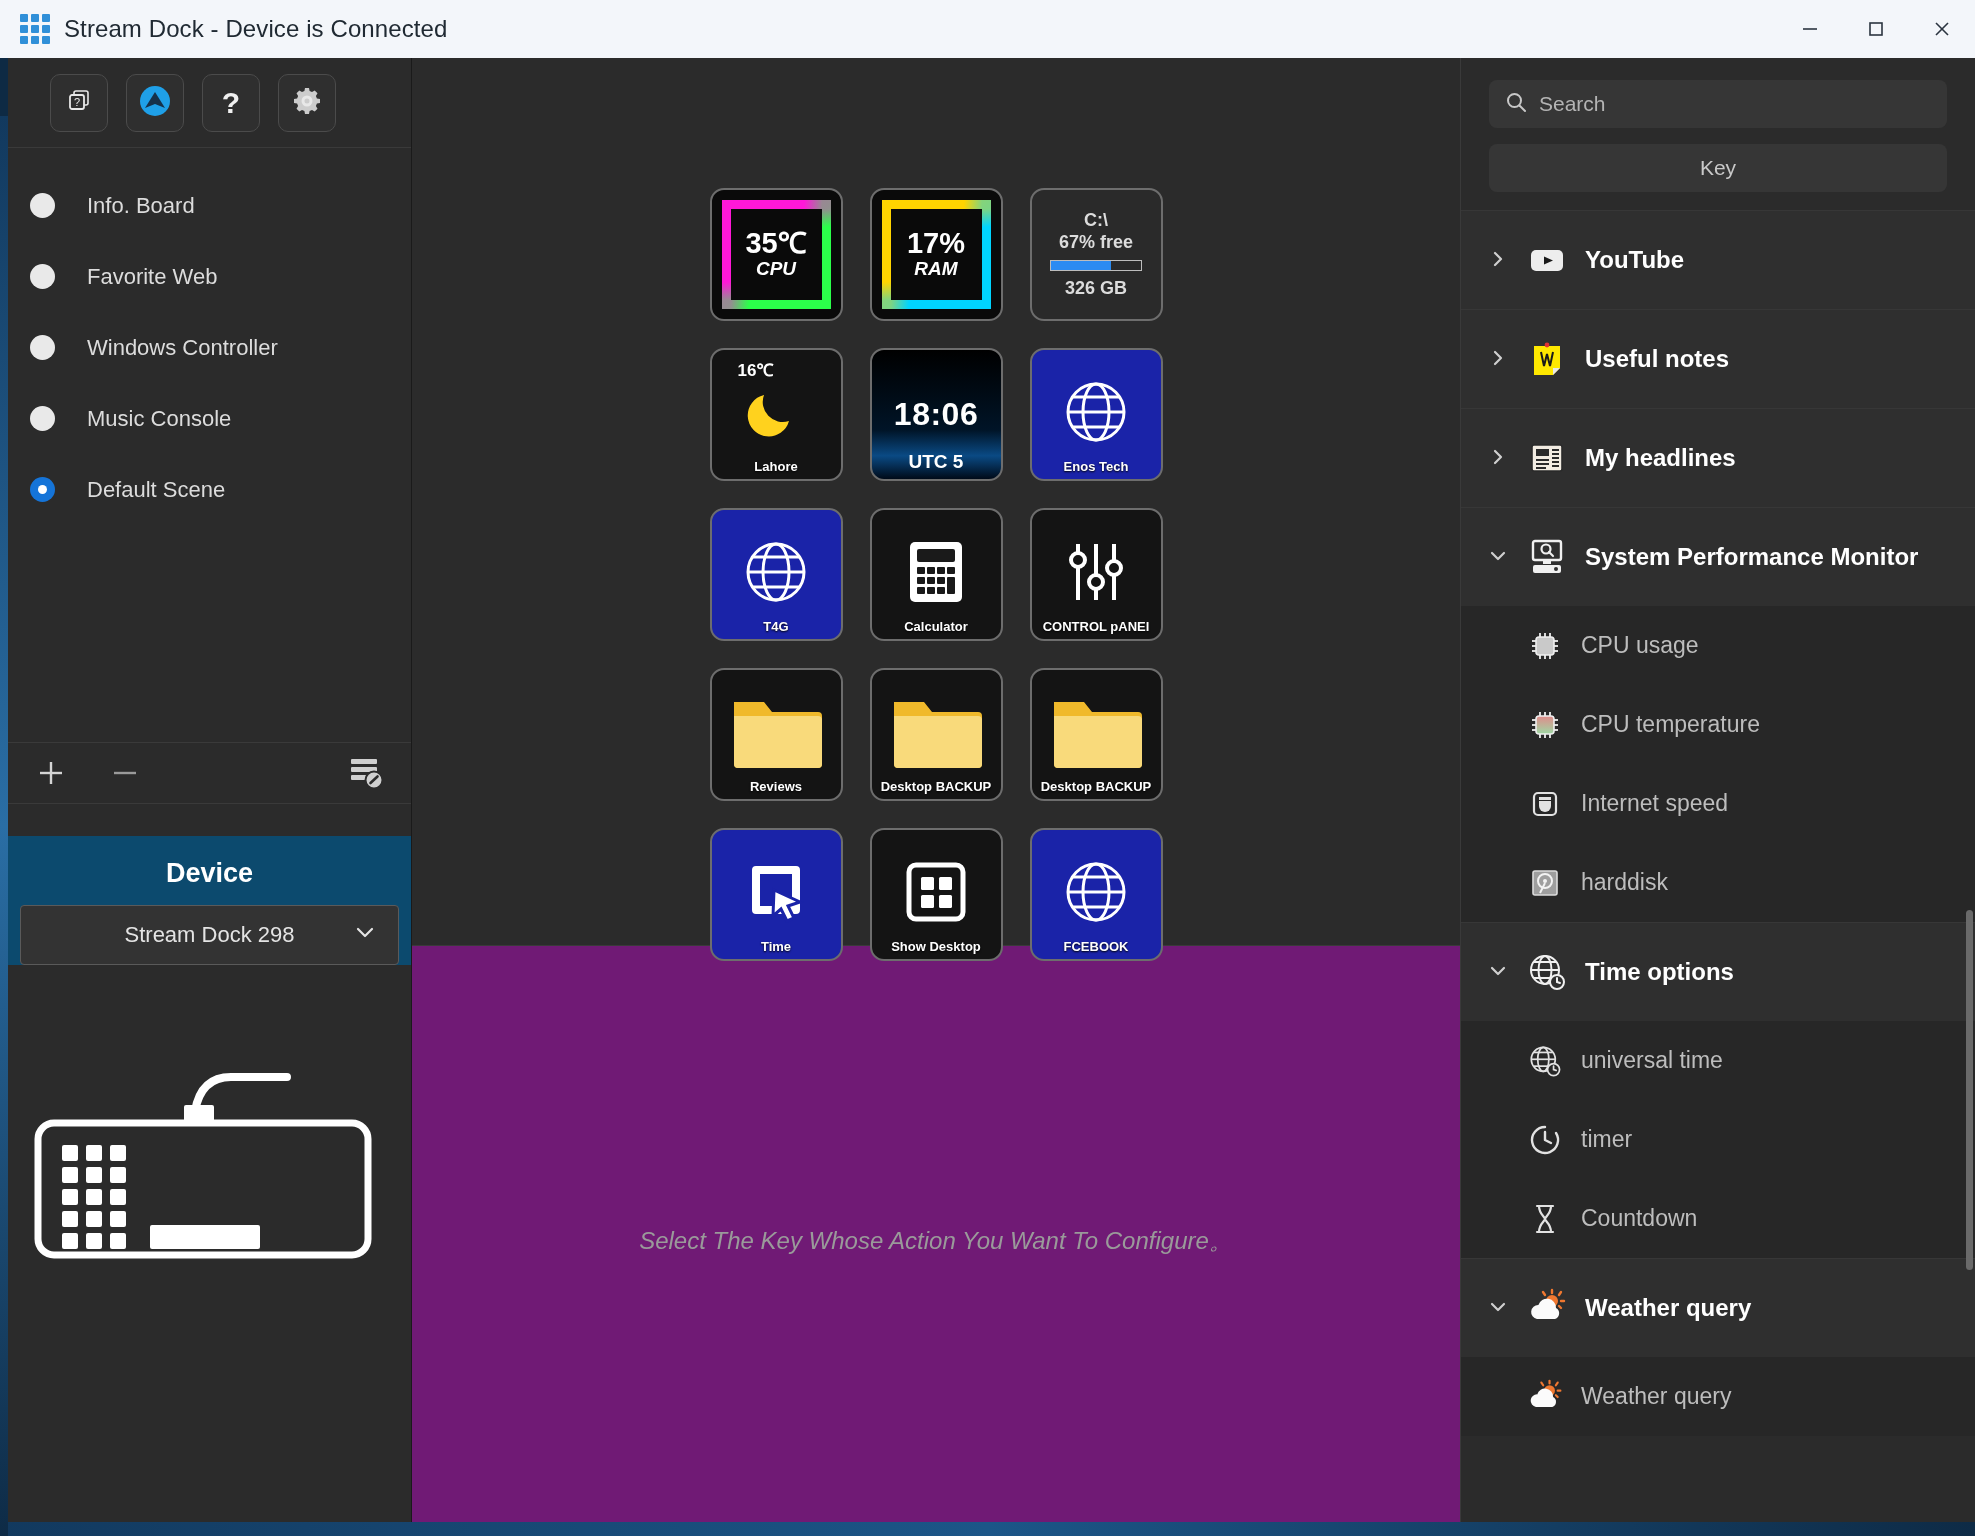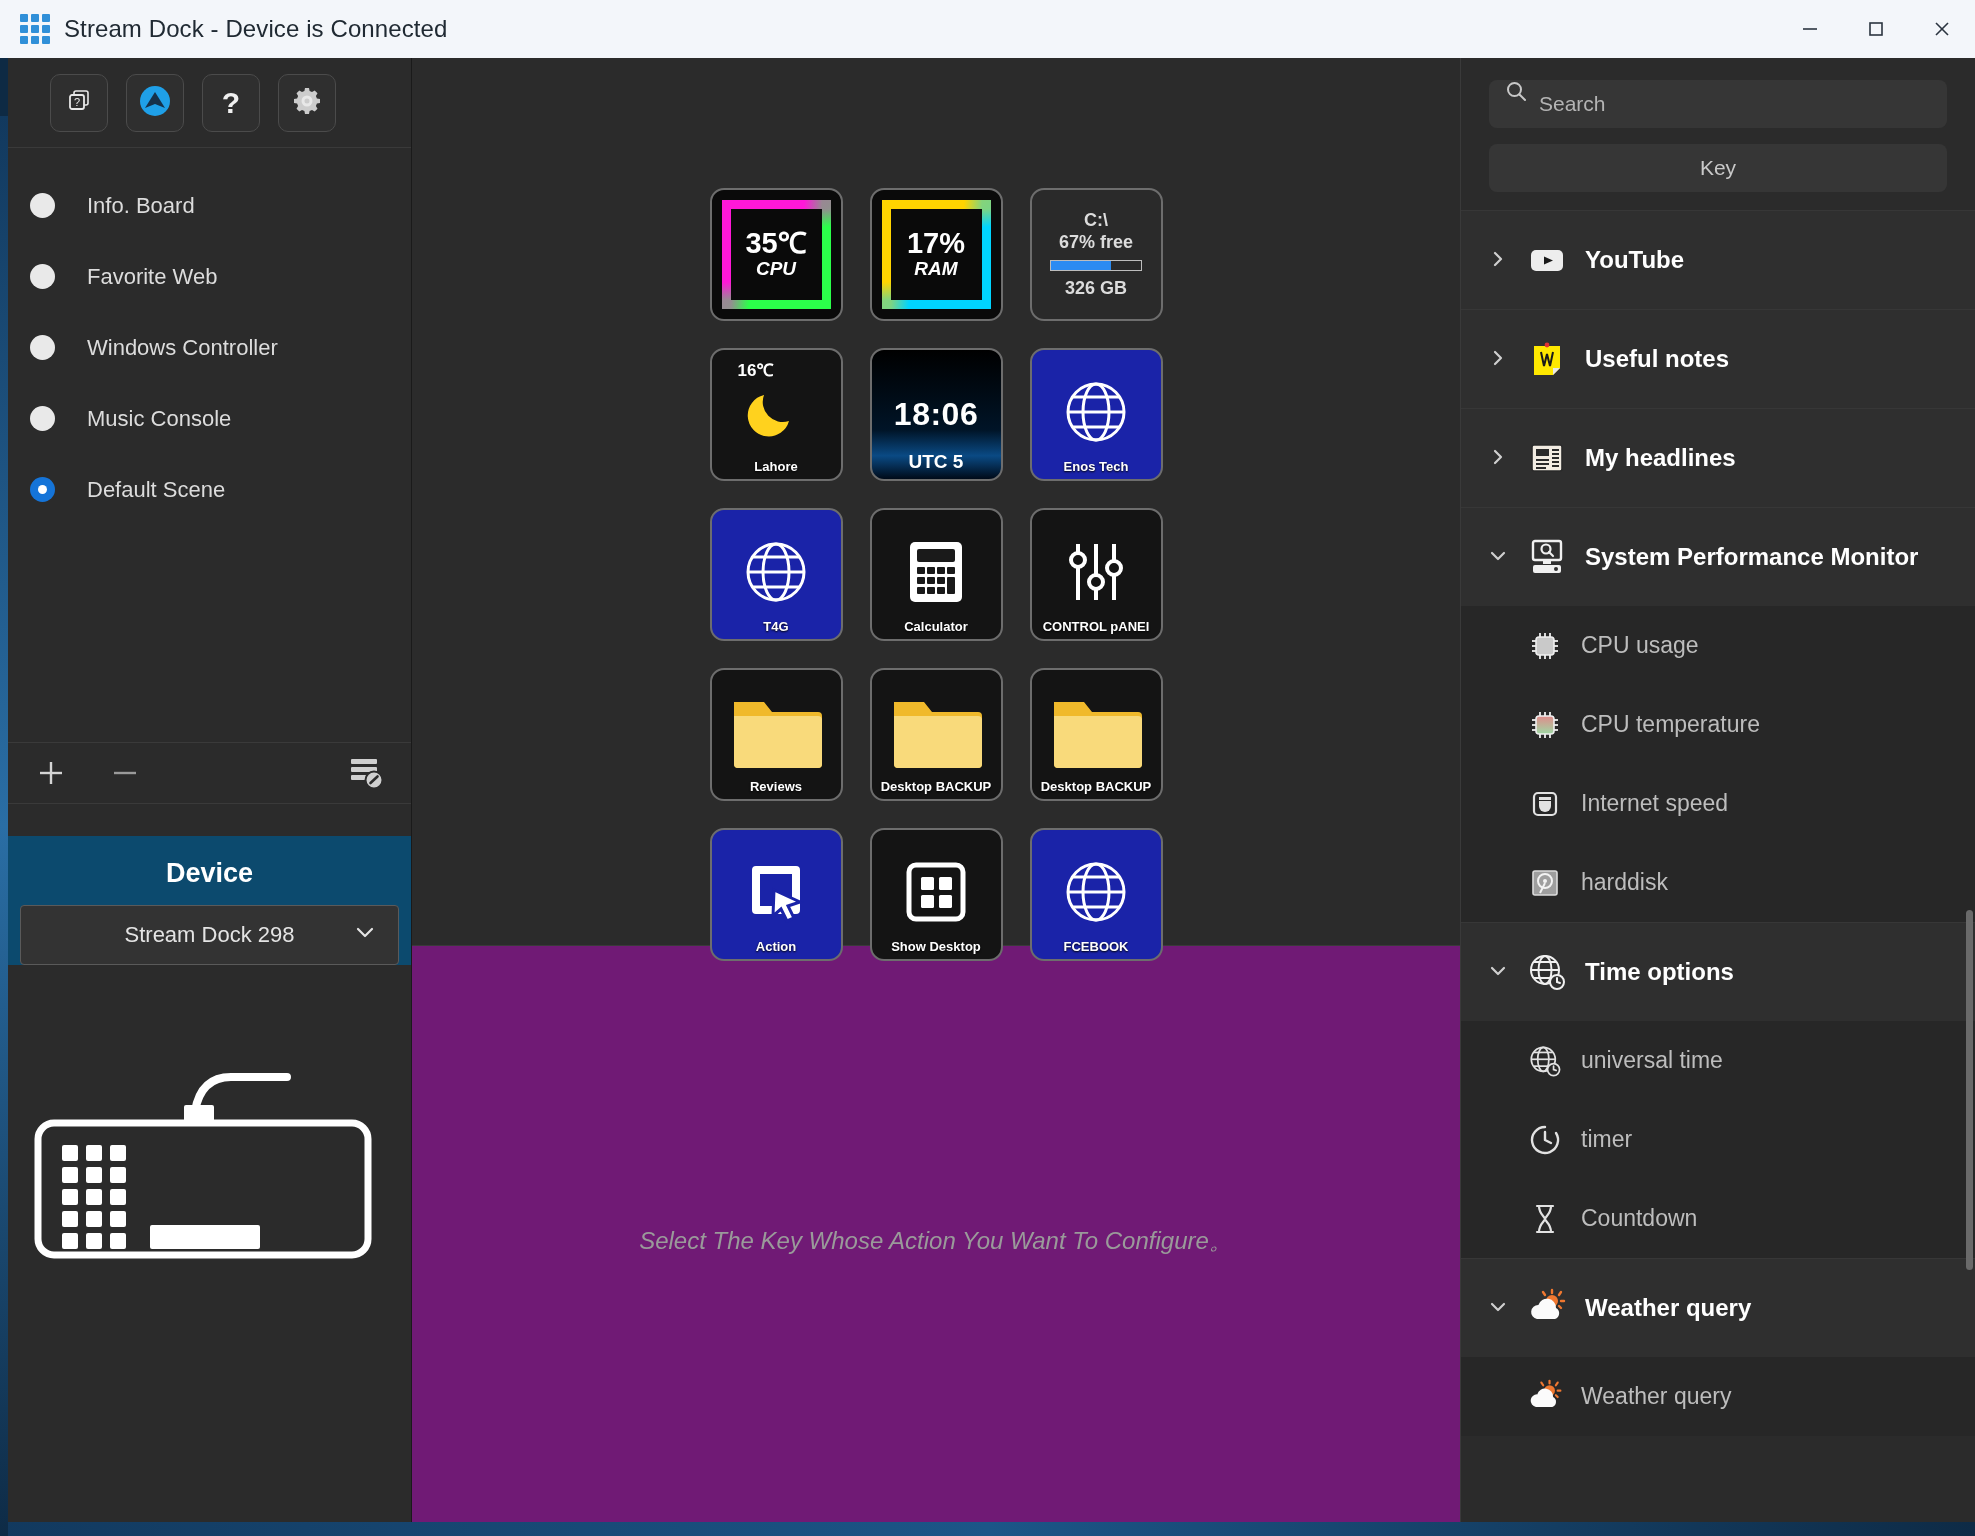--- a/index.html
+++ b/index.html
@@ -168,21 +168,21 @@
   .rightcol {
     width: 515px; min-width: 515px;
     background: #2b2b2b;
     border-left: 1px solid #3a3a3a;
     display: flex; flex-direction: column;
     position: relative;
   }
   .rhead { padding: 22px 28px 18px; }
   .searchbox {
     height: 48px; border-radius: 8px; background: #363636;
-    display: flex; gap: 12px; padding: 0 16px;
+    display: flex; align-items: center; gap: 12px; padding: 0 16px;
   }
   .searchbox input {
     flex: 1; background: transparent; border: none; outline: none;
     color: #cfcfcf; font-size: 21px; font-family: inherit;
   }
   .searchbox input::placeholder { color: #b4b4b4; }
   .keybtn {
     margin-top: 16px; height: 48px; border-radius: 8px; background: #363636;
     color: #c9c9c9; font-size: 21px;
     display: flex; align-items: center; justify-content: center;
@@ -540,21 +540,21 @@
             </div>
 
           <div class="cell">
               <div class="key blue">
             <span>
               <svg width="72" height="72" viewBox="0 0 72 72">
                 <path d="M16 14h40v40H16z" fill="none" stroke="#fff" stroke-width="8" stroke-linejoin="round"></path>
                 <path d="M34 34 L60 46 L48 50 L54 62 L47 65 L41 53 L33 60 Z" fill="#fff" stroke="#1a23a8" stroke-width="3"></path>
               </svg>
             </span>
-            <span class="klabel">Action</span>
+            <span class="klabel">Time</span>
           </div>
             </div>
 
           <div class="cell">
               <div class="key">
             <span>
               <svg width="70" height="70" viewBox="0 0 70 70">
                 <rect x="8" y="8" width="54" height="54" rx="7" fill="none" stroke="#fff" stroke-width="5"></rect>
                 <rect x="20" y="20" width="13" height="13" rx="1.5" fill="#fff"></rect>
                 <rect x="38" y="20" width="13" height="13" rx="1.5" fill="#fff"></rect>

